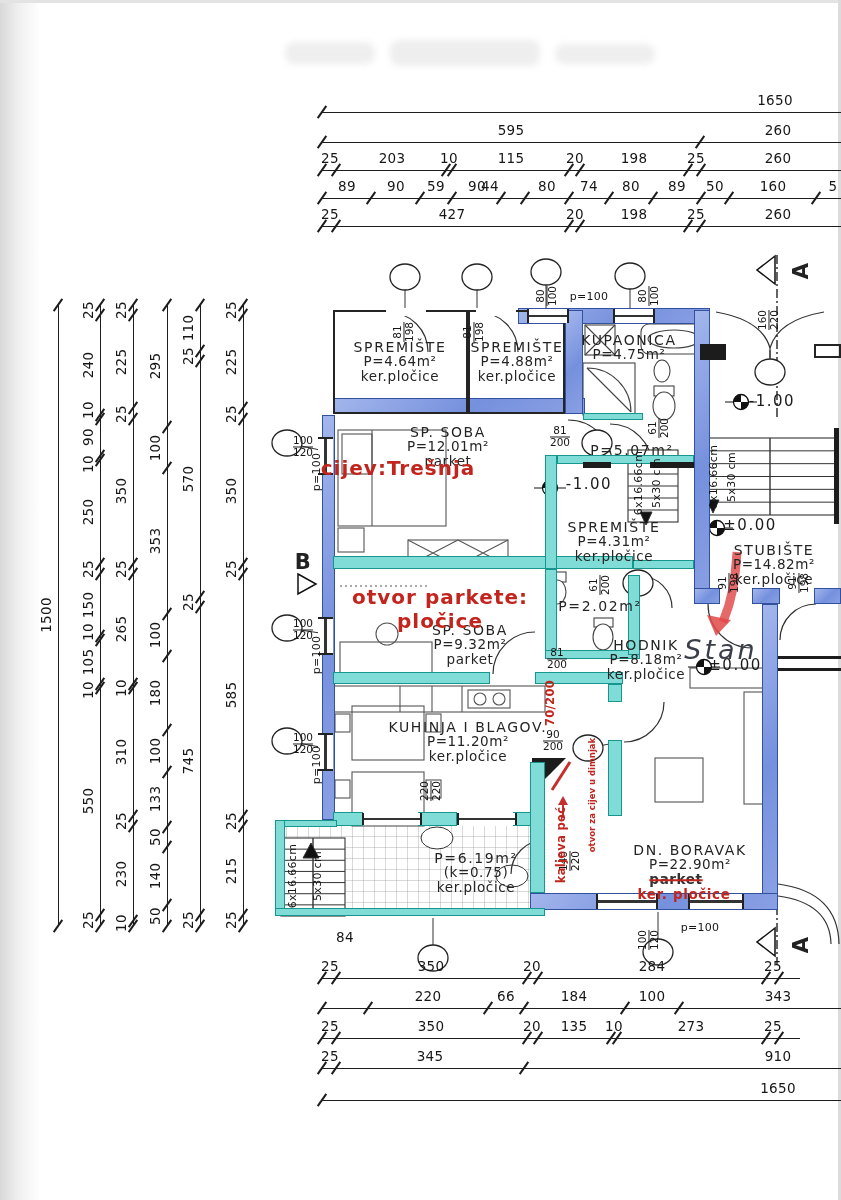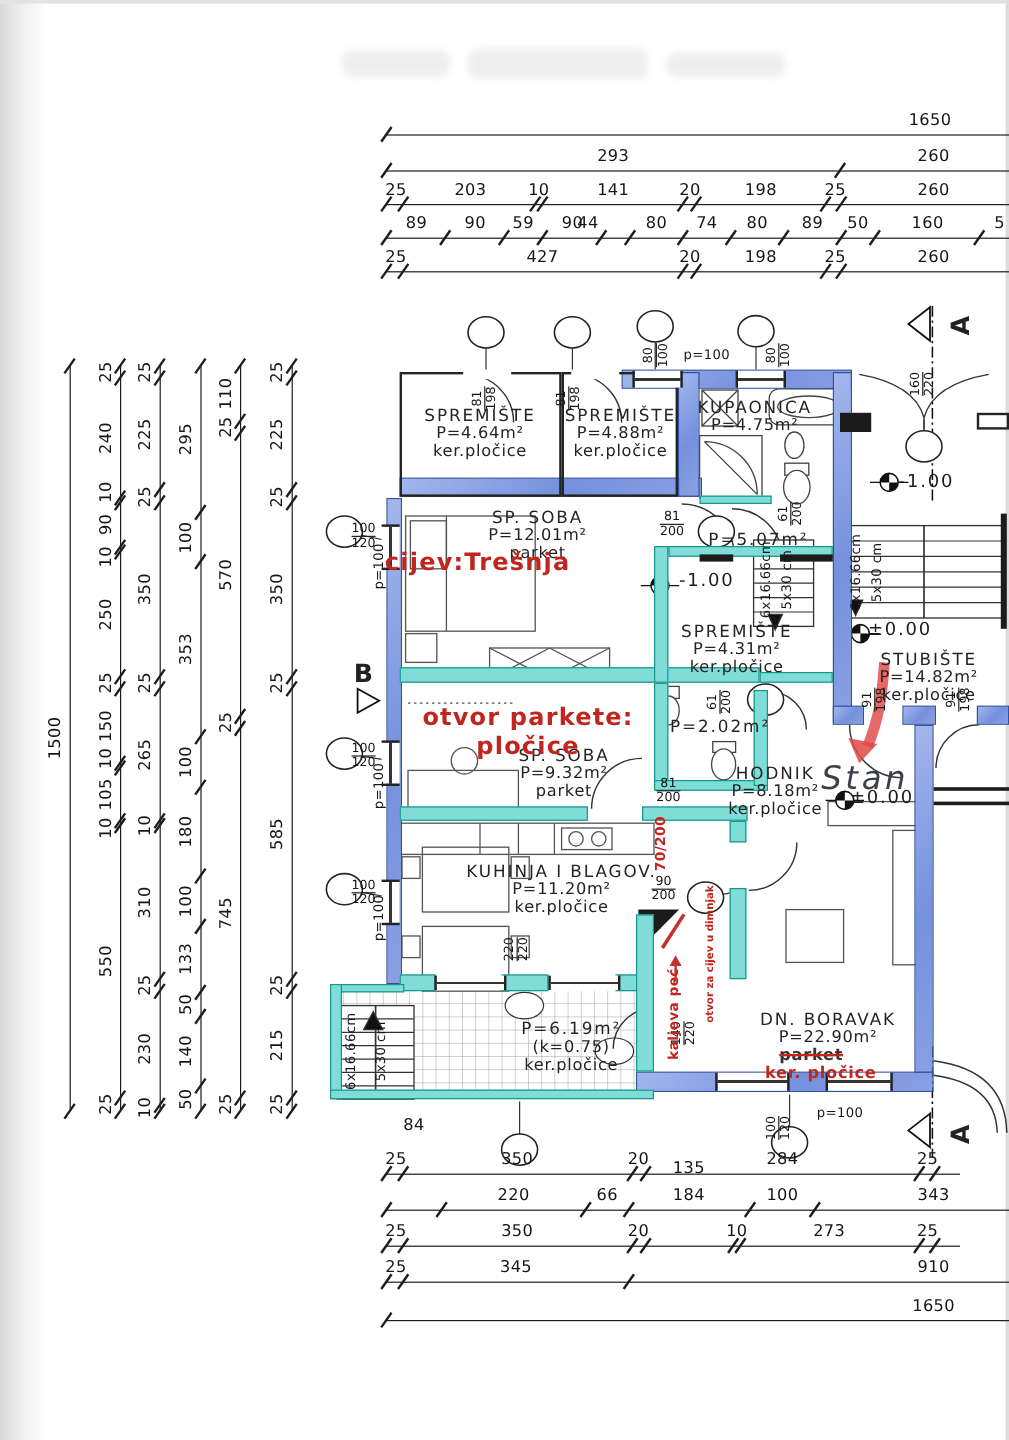--- a/index.html
+++ b/index.html
@@ -277,35 +277,35 @@
     <div class="winh" style="left: 596px; top: 894px; width: 58px; height: 15px;"></div>
     <div class="winh" style="left: 688px; top: 894px; width: 52px; height: 15px;"></div>
     <div class="winh" style="left: 362px; top: 813px; width: 56px; height: 12px;"></div>
     <div class="winh" style="left: 457px; top: 813px; width: 56px; height: 12px;"></div>
     <div class="dline" style="left: 322px; top: 112px; width: 519px;"></div>
     <div class="tick" style="left: 322px; top: 112px;"></div>
     <div class="lbl" style="left: 775px; top: 101px;">1650</div>
     <div class="dline" style="left: 322px; top: 142px; width: 519px;"></div>
     <div class="tick" style="left: 322px; top: 142px;"></div>
     <div class="tick" style="left: 700px; top: 142px;"></div>
-    <div class="lbl" style="left: 511px; top: 131px;">293</div>
+    <div class="lbl" style="left: 511px; top: 131px;">595</div>
     <div class="lbl" style="left: 778px; top: 131px;">260</div>
     <div class="dline" style="left: 322px; top: 170px; width: 519px;"></div>
     <div class="tick" style="left: 322px; top: 170px;"></div>
     <div class="tick" style="left: 336px; top: 170px;"></div>
     <div class="tick" style="left: 446px; top: 170px;"></div>
     <div class="tick" style="left: 452px; top: 170px;"></div>
     <div class="tick" style="left: 569px; top: 170px;"></div>
     <div class="tick" style="left: 580px; top: 170px;"></div>
     <div class="tick" style="left: 688px; top: 170px;"></div>
     <div class="tick" style="left: 701px; top: 170px;"></div>
     <div class="lbl" style="left: 330px; top: 159px;">25</div>
     <div class="lbl" style="left: 392px; top: 159px;">203</div>
     <div class="lbl" style="left: 449px; top: 159px;">10</div>
-    <div class="lbl" style="left: 511px; top: 159px;">141</div>
+    <div class="lbl" style="left: 511px; top: 159px;">115</div>
     <div class="lbl" style="left: 575px; top: 159px;">20</div>
     <div class="lbl" style="left: 634px; top: 159px;">198</div>
     <div class="lbl" style="left: 696px; top: 159px;">25</div>
     <div class="lbl" style="left: 778px; top: 159px;">260</div>
     <div class="dline" style="left: 322px; top: 198px; width: 519px;"></div>
     <div class="tick" style="left: 322px; top: 198px;"></div>
     <div class="tick" style="left: 371px; top: 198px;"></div>
     <div class="tick" style="left: 420px; top: 198px;"></div>
     <div class="tick" style="left: 452px; top: 198px;"></div>
     <div class="tick" style="left: 501px; top: 198px;"></div>
@@ -371,21 +371,21 @@
     <div class="tick" style="left: 336px; top: 1038px;"></div>
     <div class="tick" style="left: 527px; top: 1038px;"></div>
     <div class="tick" style="left: 538px; top: 1038px;"></div>
     <div class="tick" style="left: 611px; top: 1038px;"></div>
     <div class="tick" style="left: 617px; top: 1038px;"></div>
     <div class="tick" style="left: 766px; top: 1038px;"></div>
     <div class="tick" style="left: 779px; top: 1038px;"></div>
     <div class="lbl" style="left: 330px; top: 1027px;">25</div>
     <div class="lbl" style="left: 431px; top: 1027px;">350</div>
     <div class="lbl" style="left: 532px; top: 1027px;">20</div>
-    <div class="lbl" style="left: 574px; top: 974px;">135</div>
+    <div class="lbl" style="left: 574px; top: 1027px;">135</div>
     <div class="lbl" style="left: 614px; top: 1027px;">10</div>
     <div class="lbl" style="left: 691px; top: 1027px;">273</div>
     <div class="lbl" style="left: 773px; top: 1027px;">25</div>
     <div class="dline" style="left: 322px; top: 1068px; width: 519px;"></div>
     <div class="tick" style="left: 322px; top: 1068px;"></div>
     <div class="tick" style="left: 336px; top: 1068px;"></div>
     <div class="tick" style="left: 524px; top: 1068px;"></div>
     <div class="lbl" style="left: 330px; top: 1057px;">25</div>
     <div class="lbl" style="left: 430px; top: 1057px;">345</div>
     <div class="lbl" style="left: 778px; top: 1057px;">910</div>

